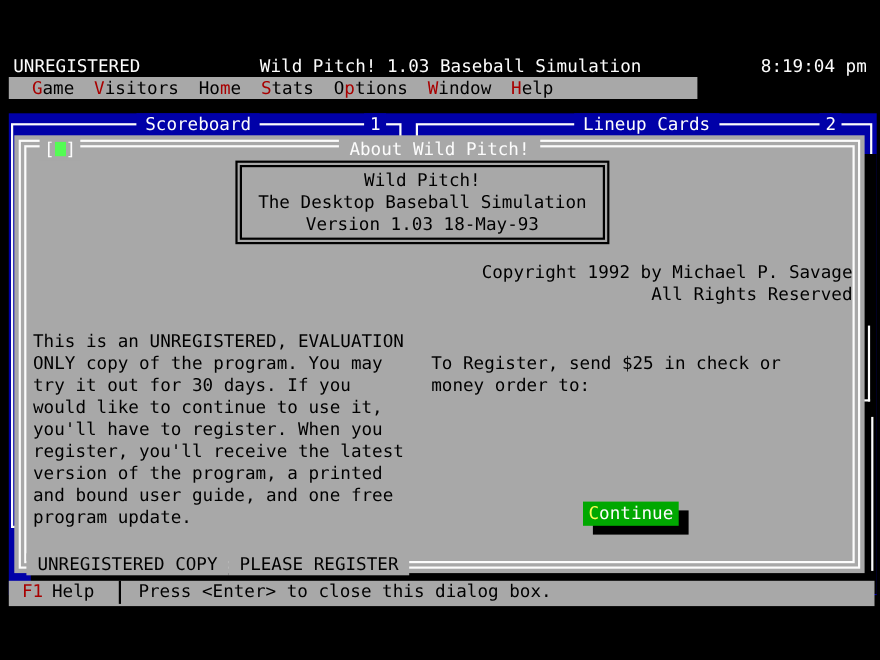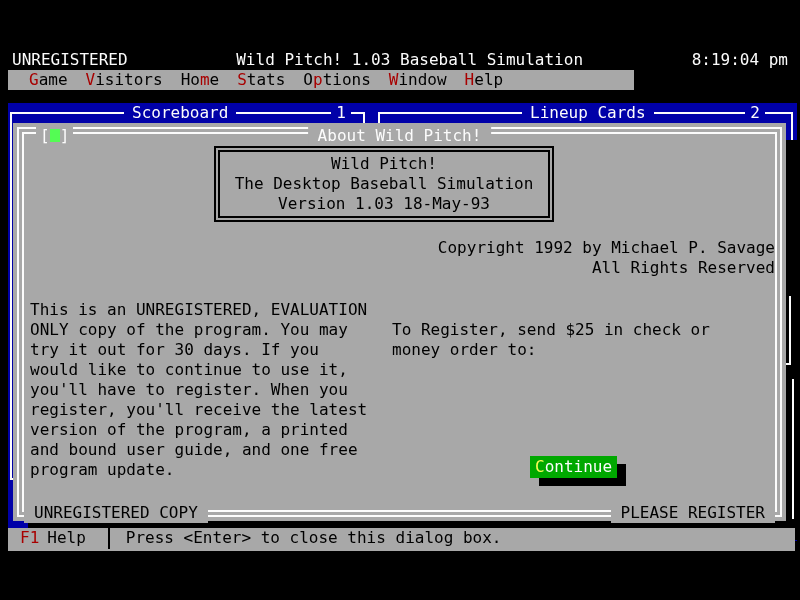--- a/index.html
+++ b/index.html
@@ -62,21 +62,21 @@
 
   .continue-btn {
     position:absolute; left:506px; top:322px; background:#00A800; color:#FCFCFC;
     padding:1px 5px; box-shadow:9px 8px 0 0 #000; cursor:default; border:none;
     font:inherit;
   }
   .continue-btn .hotkey { color:#FCFC54; }
 
   .dlg-footer {
     position:absolute; bottom:-13px; left:0; width:100%;
-    display:flex; justify-content:space-between; gap:28px;
+    display:flex; justify-content:flex-start; 
   }
   .dlg-footer span { background:#A8A8A8; color:#000; padding:0 10px; white-space:nowrap; }
 
   
   .statusbar {
     position:absolute; top:528px; left:8px; width:787px; height:23px;
     background:#A8A8A8; color:#000; display:flex; align-items:flex-start; padding-left:12px;
   }
   .statusbar .f1 { color:#A80000; margin-right:8px; }
   .statusbar .sep { width:2px; height:21px; background:#000; margin:0 16px 0 22px; }

